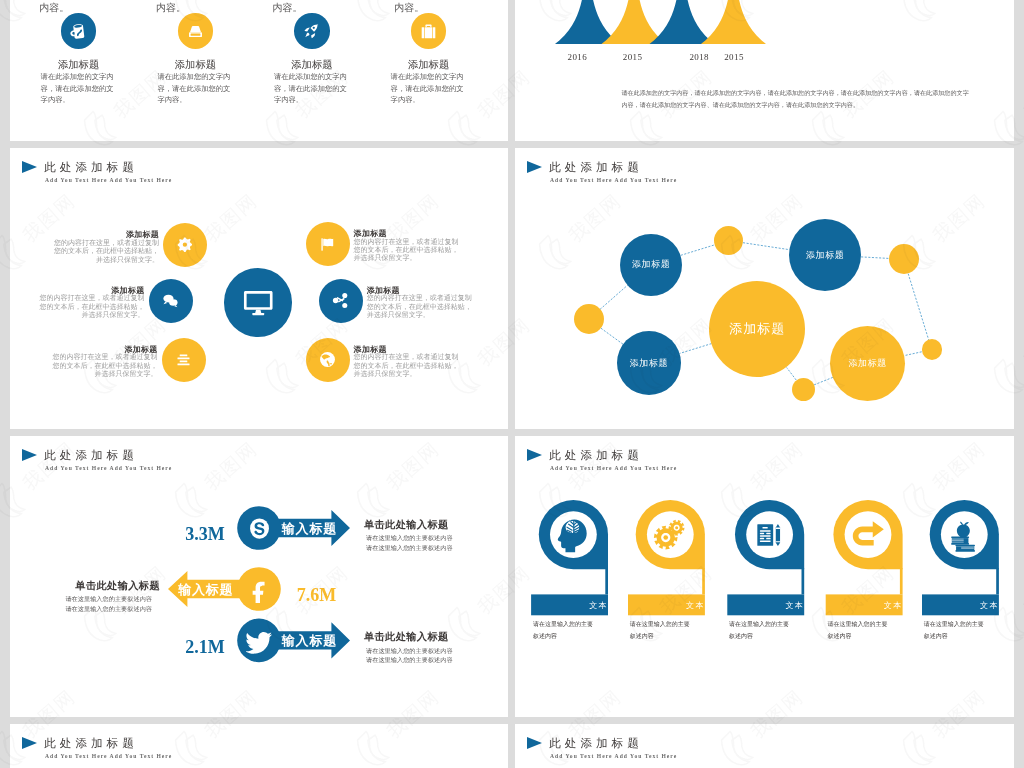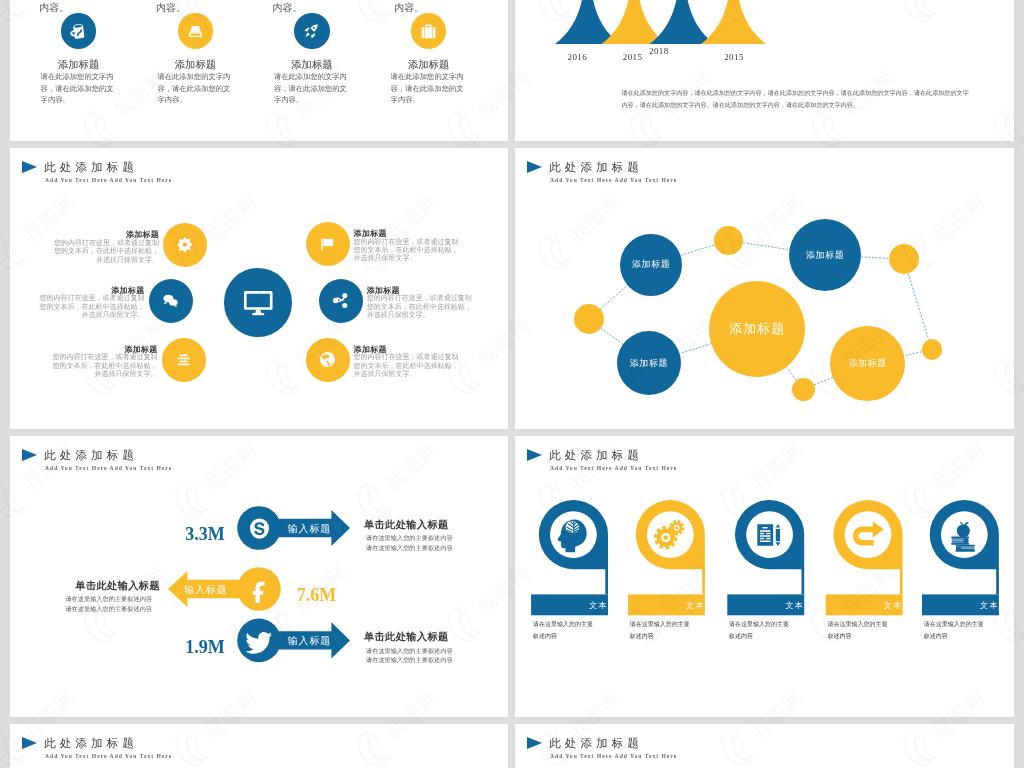--- a/index.html
+++ b/index.html
@@ -39,21 +39,21 @@
 
 .bub{position:absolute;border-radius:50%;display:flex;align-items:center;justify-content:center;
   color:#fff;font-size:9px;letter-spacing:.6px;white-space:nowrap;}
 .bub.big{font-size:13px;letter-spacing:1px;}
 
 
 .s5-metric{position:absolute;font-size:18px;font-weight:bold;white-space:nowrap;line-height:18px;
   font-family:"Liberation Serif","DejaVu Serif",serif;}
 .s5-t{position:absolute;font-size:10.2px;font-weight:bold;color:#3E3A39;white-space:nowrap;letter-spacing:0.4px;}
 .s5-b{position:absolute;font-size:6.2px;line-height:9.6px;color:#595757;white-space:nowrap;}
-.s5-arrlab{position:absolute;font-size:10px;color:#fff;white-space:nowrap;letter-spacing:.8px;line-height:9px;}
+.s5-arrlab{position:absolute;font-size:13px;color:#fff;white-space:nowrap;letter-spacing:.8px;line-height:9px;font-weight:bold;}
 .pin-lab{position:absolute;color:#fff;font-size:8px;white-space:nowrap;letter-spacing:1.4px;
   text-align:right;}
 .pin-b{position:absolute;font-size:6px;line-height:10.5px;color:#3E3A39;white-space:nowrap;}
 
 
 .watermark{position:absolute;left:0;top:0;width:1024px;height:768px;pointer-events:none;opacity:0.9;mix-blend-mode:multiply;}
 </style>
 </head>
 <body>
 
@@ -108,21 +108,21 @@
     </div>
 <div class="slide col-r row-0">
       <svg style="position:absolute;left:0;top:0;" width="499" height="281" viewBox="0 0 499 281">
         <path d="M 71.90 84.00 L 71.85 85.67 L 71.81 87.33 L 71.76 89.00 L 71.71 90.67 L 71.66 92.33 L 71.60 94.00 L 71.54 95.67 L 71.47 97.33 L 71.40 99.00 L 71.33 100.67 L 71.24 102.33 L 71.16 104.00 L 71.07 105.67 L 70.97 107.33 L 70.86 109.00 L 70.75 110.67 L 70.63 112.33 L 70.50 114.00 L 70.36 115.67 L 70.22 117.33 L 70.06 119.00 L 69.89 120.67 L 69.71 122.33 L 69.52 124.00 L 69.32 125.67 L 69.10 127.33 L 68.87 129.00 L 68.62 130.67 L 68.35 132.33 L 68.07 134.00 L 67.76 135.67 L 67.44 137.33 L 67.09 139.00 L 66.72 140.67 L 66.32 142.33 L 65.90 144.00 L 65.44 145.67 L 64.96 147.33 L 64.44 149.00 L 63.89 150.67 L 63.30 152.33 L 62.66 154.00 L 61.99 155.67 L 61.27 157.33 L 60.50 159.00 L 59.67 160.67 L 58.79 162.33 L 57.85 164.00 L 56.84 165.67 L 55.77 167.33 L 54.62 169.00 L 53.39 170.67 L 52.08 172.33 L 50.68 174.00 L 49.18 175.67 L 47.58 177.33 L 45.87 179.00 L 44.04 180.67 L 42.09 182.33 L 40.00 184.00 L 105.00 184.00 L 102.91 182.33 L 100.96 180.67 L 99.13 179.00 L 97.42 177.33 L 95.82 175.67 L 94.32 174.00 L 92.92 172.33 L 91.61 170.67 L 90.38 169.00 L 89.23 167.33 L 88.16 165.67 L 87.15 164.00 L 86.21 162.33 L 85.33 160.67 L 84.50 159.00 L 83.73 157.33 L 83.01 155.67 L 82.34 154.00 L 81.70 152.33 L 81.11 150.67 L 80.56 149.00 L 80.04 147.33 L 79.56 145.67 L 79.10 144.00 L 78.68 142.33 L 78.28 140.67 L 77.91 139.00 L 77.56 137.33 L 77.24 135.67 L 76.93 134.00 L 76.65 132.33 L 76.38 130.67 L 76.13 129.00 L 75.90 127.33 L 75.68 125.67 L 75.48 124.00 L 75.29 122.33 L 75.11 120.67 L 74.94 119.00 L 74.78 117.33 L 74.64 115.67 L 74.50 114.00 L 74.37 112.33 L 74.25 110.67 L 74.14 109.00 L 74.03 107.33 L 73.93 105.67 L 73.84 104.00 L 73.76 102.33 L 73.67 100.67 L 73.60 99.00 L 73.53 97.33 L 73.46 95.67 L 73.40 94.00 L 73.34 92.33 L 73.29 90.67 L 73.24 89.00 L 73.19 87.33 L 73.15 85.67 L 73.10 84.00 Z" fill="#10679B"></path>
         <path d="M 118.40 84.00 L 118.35 85.67 L 118.31 87.33 L 118.26 89.00 L 118.21 90.67 L 118.16 92.33 L 118.10 94.00 L 118.04 95.67 L 117.97 97.33 L 117.90 99.00 L 117.83 100.67 L 117.74 102.33 L 117.66 104.00 L 117.57 105.67 L 117.47 107.33 L 117.36 109.00 L 117.25 110.67 L 117.13 112.33 L 117.00 114.00 L 116.86 115.67 L 116.72 117.33 L 116.56 119.00 L 116.39 120.67 L 116.21 122.33 L 116.02 124.00 L 115.82 125.67 L 115.60 127.33 L 115.37 129.00 L 115.12 130.67 L 114.85 132.33 L 114.57 134.00 L 114.26 135.67 L 113.94 137.33 L 113.59 139.00 L 113.22 140.67 L 112.82 142.33 L 112.40 144.00 L 111.94 145.67 L 111.46 147.33 L 110.94 149.00 L 110.39 150.67 L 109.80 152.33 L 109.16 154.00 L 108.49 155.67 L 107.77 157.33 L 107.00 159.00 L 106.17 160.67 L 105.29 162.33 L 104.35 164.00 L 103.34 165.67 L 102.27 167.33 L 101.12 169.00 L 99.89 170.67 L 98.58 172.33 L 97.18 174.00 L 95.68 175.67 L 94.08 177.33 L 92.37 179.00 L 90.54 180.67 L 88.59 182.33 L 86.50 184.00 L 151.50 184.00 L 149.41 182.33 L 147.46 180.67 L 145.63 179.00 L 143.92 177.33 L 142.32 175.67 L 140.82 174.00 L 139.42 172.33 L 138.11 170.67 L 136.88 169.00 L 135.73 167.33 L 134.66 165.67 L 133.65 164.00 L 132.71 162.33 L 131.83 160.67 L 131.00 159.00 L 130.23 157.33 L 129.51 155.67 L 128.84 154.00 L 128.20 152.33 L 127.61 150.67 L 127.06 149.00 L 126.54 147.33 L 126.06 145.67 L 125.60 144.00 L 125.18 142.33 L 124.78 140.67 L 124.41 139.00 L 124.06 137.33 L 123.74 135.67 L 123.43 134.00 L 123.15 132.33 L 122.88 130.67 L 122.63 129.00 L 122.40 127.33 L 122.18 125.67 L 121.98 124.00 L 121.79 122.33 L 121.61 120.67 L 121.44 119.00 L 121.28 117.33 L 121.14 115.67 L 121.00 114.00 L 120.87 112.33 L 120.75 110.67 L 120.64 109.00 L 120.53 107.33 L 120.43 105.67 L 120.34 104.00 L 120.26 102.33 L 120.17 100.67 L 120.10 99.00 L 120.03 97.33 L 119.96 95.67 L 119.90 94.00 L 119.84 92.33 L 119.79 90.67 L 119.74 89.00 L 119.69 87.33 L 119.65 85.67 L 119.60 84.00 Z" fill="#FABB2B"></path>
         <path d="M 166.40 84.00 L 166.35 85.67 L 166.31 87.33 L 166.26 89.00 L 166.21 90.67 L 166.16 92.33 L 166.10 94.00 L 166.04 95.67 L 165.97 97.33 L 165.90 99.00 L 165.83 100.67 L 165.74 102.33 L 165.66 104.00 L 165.57 105.67 L 165.47 107.33 L 165.36 109.00 L 165.25 110.67 L 165.13 112.33 L 165.00 114.00 L 164.86 115.67 L 164.72 117.33 L 164.56 119.00 L 164.39 120.67 L 164.21 122.33 L 164.02 124.00 L 163.82 125.67 L 163.60 127.33 L 163.37 129.00 L 163.12 130.67 L 162.85 132.33 L 162.57 134.00 L 162.26 135.67 L 161.94 137.33 L 161.59 139.00 L 161.22 140.67 L 160.82 142.33 L 160.40 144.00 L 159.94 145.67 L 159.46 147.33 L 158.94 149.00 L 158.39 150.67 L 157.80 152.33 L 157.16 154.00 L 156.49 155.67 L 155.77 157.33 L 155.00 159.00 L 154.17 160.67 L 153.29 162.33 L 152.35 164.00 L 151.34 165.67 L 150.27 167.33 L 149.12 169.00 L 147.89 170.67 L 146.58 172.33 L 145.18 174.00 L 143.68 175.67 L 142.08 177.33 L 140.37 179.00 L 138.54 180.67 L 136.59 182.33 L 134.50 184.00 L 199.50 184.00 L 197.41 182.33 L 195.46 180.67 L 193.63 179.00 L 191.92 177.33 L 190.32 175.67 L 188.82 174.00 L 187.42 172.33 L 186.11 170.67 L 184.88 169.00 L 183.73 167.33 L 182.66 165.67 L 181.65 164.00 L 180.71 162.33 L 179.83 160.67 L 179.00 159.00 L 178.23 157.33 L 177.51 155.67 L 176.84 154.00 L 176.20 152.33 L 175.61 150.67 L 175.06 149.00 L 174.54 147.33 L 174.06 145.67 L 173.60 144.00 L 173.18 142.33 L 172.78 140.67 L 172.41 139.00 L 172.06 137.33 L 171.74 135.67 L 171.43 134.00 L 171.15 132.33 L 170.88 130.67 L 170.63 129.00 L 170.40 127.33 L 170.18 125.67 L 169.98 124.00 L 169.79 122.33 L 169.61 120.67 L 169.44 119.00 L 169.28 117.33 L 169.14 115.67 L 169.00 114.00 L 168.87 112.33 L 168.75 110.67 L 168.64 109.00 L 168.53 107.33 L 168.43 105.67 L 168.34 104.00 L 168.26 102.33 L 168.17 100.67 L 168.10 99.00 L 168.03 97.33 L 167.96 95.67 L 167.90 94.00 L 167.84 92.33 L 167.79 90.67 L 167.74 89.00 L 167.69 87.33 L 167.65 85.67 L 167.60 84.00 Z" fill="#10679B"></path>
         <path d="M 217.90 84.00 L 217.85 85.67 L 217.81 87.33 L 217.76 89.00 L 217.71 90.67 L 217.66 92.33 L 217.60 94.00 L 217.54 95.67 L 217.47 97.33 L 217.40 99.00 L 217.33 100.67 L 217.24 102.33 L 217.16 104.00 L 217.07 105.67 L 216.97 107.33 L 216.86 109.00 L 216.75 110.67 L 216.63 112.33 L 216.50 114.00 L 216.36 115.67 L 216.22 117.33 L 216.06 119.00 L 215.89 120.67 L 215.71 122.33 L 215.52 124.00 L 215.32 125.67 L 215.10 127.33 L 214.87 129.00 L 214.62 130.67 L 214.35 132.33 L 214.07 134.00 L 213.76 135.67 L 213.44 137.33 L 213.09 139.00 L 212.72 140.67 L 212.32 142.33 L 211.90 144.00 L 211.44 145.67 L 210.96 147.33 L 210.44 149.00 L 209.89 150.67 L 209.30 152.33 L 208.66 154.00 L 207.99 155.67 L 207.27 157.33 L 206.50 159.00 L 205.67 160.67 L 204.79 162.33 L 203.85 164.00 L 202.84 165.67 L 201.77 167.33 L 200.62 169.00 L 199.39 170.67 L 198.08 172.33 L 196.68 174.00 L 195.18 175.67 L 193.58 177.33 L 191.87 179.00 L 190.04 180.67 L 188.09 182.33 L 186.00 184.00 L 251.00 184.00 L 248.91 182.33 L 246.96 180.67 L 245.13 179.00 L 243.42 177.33 L 241.82 175.67 L 240.32 174.00 L 238.92 172.33 L 237.61 170.67 L 236.38 169.00 L 235.23 167.33 L 234.16 165.67 L 233.15 164.00 L 232.21 162.33 L 231.33 160.67 L 230.50 159.00 L 229.73 157.33 L 229.01 155.67 L 228.34 154.00 L 227.70 152.33 L 227.11 150.67 L 226.56 149.00 L 226.04 147.33 L 225.56 145.67 L 225.10 144.00 L 224.68 142.33 L 224.28 140.67 L 223.91 139.00 L 223.56 137.33 L 223.24 135.67 L 222.93 134.00 L 222.65 132.33 L 222.38 130.67 L 222.13 129.00 L 221.90 127.33 L 221.68 125.67 L 221.48 124.00 L 221.29 122.33 L 221.11 120.67 L 220.94 119.00 L 220.78 117.33 L 220.64 115.67 L 220.50 114.00 L 220.37 112.33 L 220.25 110.67 L 220.14 109.00 L 220.03 107.33 L 219.93 105.67 L 219.84 104.00 L 219.76 102.33 L 219.67 100.67 L 219.60 99.00 L 219.53 97.33 L 219.46 95.67 L 219.40 94.00 L 219.34 92.33 L 219.29 90.67 L 219.24 89.00 L 219.19 87.33 L 219.15 85.67 L 219.10 84.00 Z" fill="#FABB2B"></path>
       </svg>
       <div class="s2-lab" style="left:62.3px;top:192.0px;width:60px;margin-left:-30px;text-align:center;">2016</div>
       <div class="s2-lab" style="left:117.6px;top:192.0px;width:60px;margin-left:-30px;text-align:center;">2015</div>
-      <div class="s2-lab" style="left:164.0px;top:186px;width:60px;margin-left:-30px;text-align:left;">2018</div>
+      <div class="s2-lab" style="left:164.0px;top:192.0px;width:60px;margin-left:-30px;text-align:right;">2018</div>
       <div class="s2-lab" style="left:219.0px;top:192.0px;width:60px;margin-left:-30px;text-align:center;">2015</div>
       <div class="s2-cap" style="left:106.4px;top:228.4px;width:349.0px;">请在此添加您的文字内容，请在此添加您的文字内容，请在此添加您的文字内容，请在此添加您的文字内容，请在此添加您的文字内容，请在此添加您的文字内容、请在此添加您的文字内容，请在此添加您的文字内容。</div>
     </div>
 <div class="slide col-l row-1">
       <div class="shead">
         <div class="tri"></div>
         <div class="h-cn">此处添加标题</div>
         <div class="h-en">Add You Text Here Add You Text Here</div>
       </div>
       <div class="ic blue" style="left:213.7px;top:120.3px;width:68.6px;height:68.6px;">
@@ -269,21 +269,21 @@
         <svg viewBox="0 0 24 24" width="27" height="27" fill="#ffffff">
 <g transform="translate(-1.6,-0.6) scale(1.16)">
 <path d="M21.3 6.3c-.75.35-1.55.6-2.4.7.85-.5 1.5-1.35 1.85-2.3-.8.5-1.7.85-2.65 1.05-.8-.85-1.9-1.4-3.1-1.4-2.3 0-4.2 1.9-4.2 4.2 0 .35.05.65.1.95-3.5-.2-6.6-1.85-8.65-4.4-.35.6-.55 1.35-.55 2.1 0 1.45.75 2.75 1.85 3.5-.7-.05-1.35-.2-1.9-.55v.05c0 2.05 1.45 3.75 3.35 4.15-.35.1-.7.15-1.1.15-.3 0-.55-.05-.8-.1.55 1.7 2.1 2.9 3.95 2.95-1.45 1.15-3.25 1.8-5.25 1.8-.35 0-.7 0-1-.05 1.9 1.2 4.1 1.9 6.5 1.9 7.8 0 12.1-6.5 12.1-12.1v-.55c.85-.6 1.55-1.35 2.1-2.2z"></path>
 </g>
 </svg>
       </div>
       <div class="s5-arrlab" style="left:299.4px;top:200.2px;width:70px;margin-left:-35px;text-align:center;">输入标题</div>
       <div class="s5-t" style="left:353.9px;top:193.9px;">单击此处输入标题</div>
       <div class="s5-b" style="left:356.0px;top:209.7px;">请在这里输入您的主要叙述内容</div>
       <div class="s5-b" style="left:356.0px;top:219.1px;">请在这里输入您的主要叙述内容</div>
-      <div class="s5-metric" style="left:124.8px;top:201.6px;color:#10679B;width:90px;text-align:right;">1.9M</div>
+      <div class="s5-metric" style="left:124.8px;top:201.6px;color:#10679B;width:90px;text-align:right;">2.1M</div>
     </div>
 <div class="slide col-r row-2">
       <div class="shead">
         <div class="tri"></div>
         <div class="h-cn">此处添加标题</div>
         <div class="h-en">Add You Text Here Add You Text Here</div>
       </div>
       <svg style="position:absolute;left:0;top:0;" width="499" height="281" viewBox="0 0 499 281">
         <path d="M 93.00 98.60 L 93.00 133.20 L 58.40 133.20 A 34.60 34.60 0 1 1 93.00 98.60 Z" fill="#10679B"></path>
         <rect x="90.30" y="132.20" width="2.70" height="26.20" fill="#10679B"></rect>

